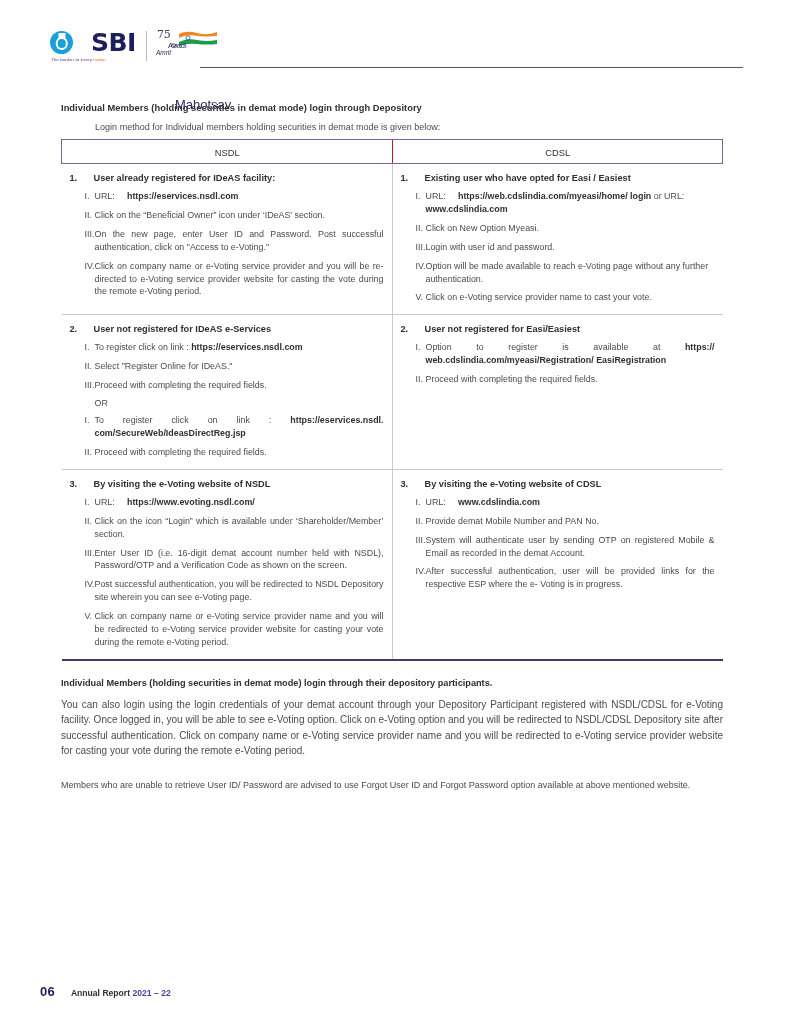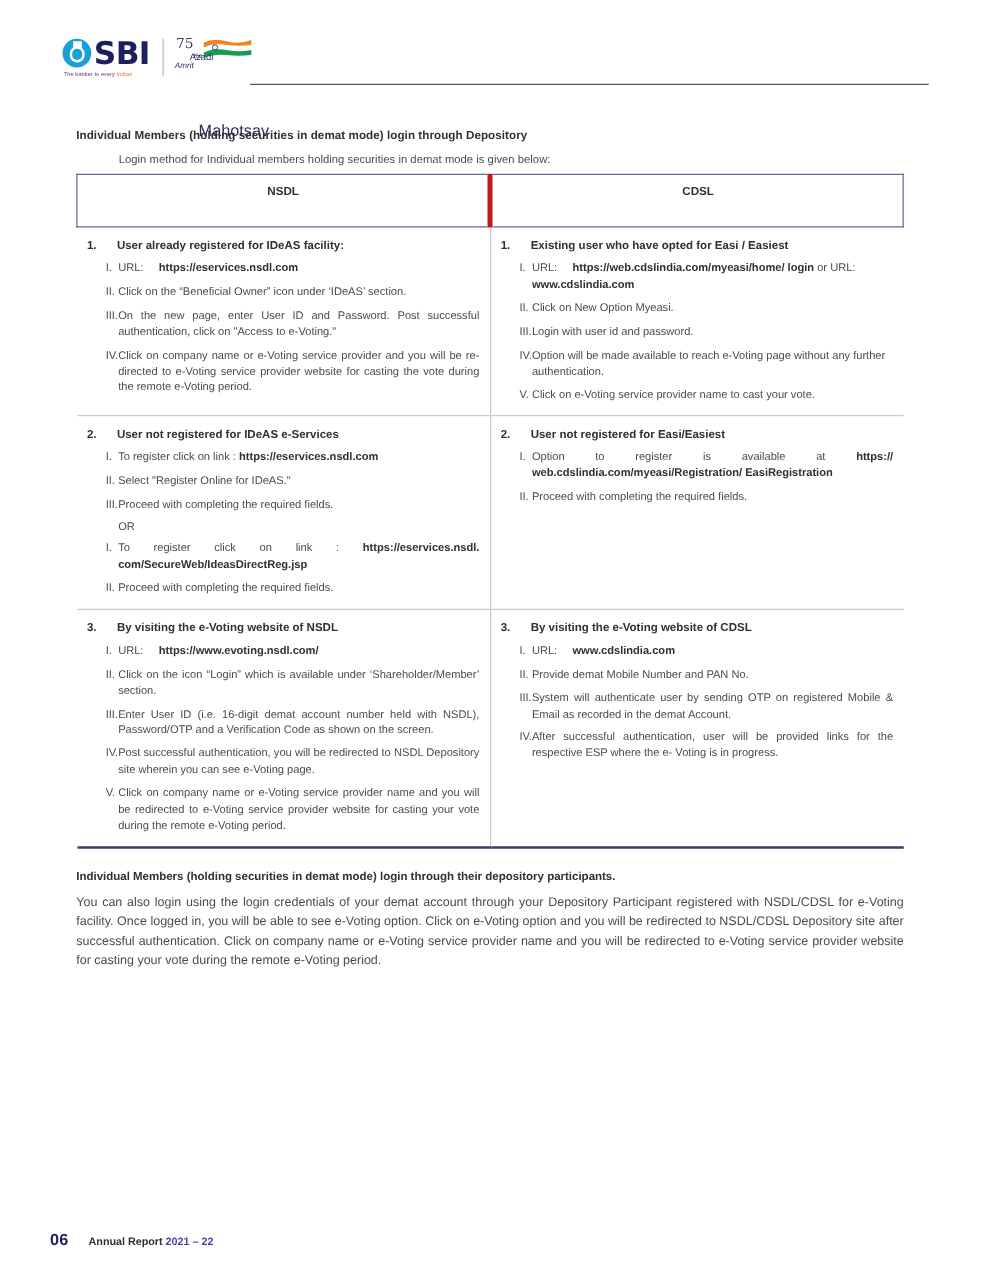--- a/index.html
+++ b/index.html
@@ -32,21 +32,21 @@
     height: 40px;
   }
   .sbi-logo {
     display: flex;
     flex-direction: column;
     align-items: flex-start;
   }
   .sbi-row {
     display: flex;
     align-items: center;
-    gap: 2px;
+    gap: 18px;
   }
   .sbi-mark {
     width: 23px; height: 23px;
     border-radius: 50%;
     background: #1aa0d8;
     position: relative;
   }
   .sbi-mark::before {
     content: "";
     position: absolute;
@@ -165,29 +165,29 @@
   }
 
   
   .tbl {
     width: 662px;
     border-collapse: collapse;
     table-layout: fixed;
   }
   .tbl-head-cell {
     border: 1px solid #76609e;
-    padding: 6px 7px 22px 8px;
+    padding: 6px 7px 4px 8px;
     font-size: 9.3px;
-    font-weight: bold;
+    font-weight: normal;
     color: #2f2f38;
     vertical-align: middle;
     height: 13px;
   }
   .tbl-head-cell.left  { border-right: none; }
-  .tbl-head-cell.right { border-left: 4px solid #b91c1c; }
+  .tbl-head-cell.right { border-left: 1px solid #b91c1c; }
   .body-cell {
     vertical-align: top;
     padding: 9px 8px 10px 8px;
     border-bottom: 1px solid #c9c9cf;
   }
   .body-cell.left {
     border-right: 1px solid #c9c9cf;
   }
   tr.last-row .body-cell {
     border-bottom: 2px solid #3f3a6e;
@@ -494,20 +494,21 @@
         </tr>
       </tbody>
   </table>
 
   <div class="after">
     <div class="after-title">Individual Members (holding securities in demat mode) login through their depository participants.</div>
     <div class="after-body">You can also login using the login credentials of your demat account through your Depository Participant registered with NSDL/CDSL for e-Voting facility. Once logged in, you will be able to see e-Voting option. Click on e-Voting option and you will be redirected to NSDL/CDSL Depository site after successful authentication. Click on company name or e-Voting service provider name and you will be redirected to e-Voting service provider website for casting your vote during the remote e-Voting period.</div>
   </div>
 
   <div class="note-wrap">
+    <div class="note-body">Members who are unable to retrieve User ID/ Password are advised to use Forgot User ID and Forgot Password option available at above mentioned website.</div>
   </div>
 
 </div>
 
 <div class="page-footer">
   <span class="pg-num">06</span>
   <span class="pg-label"><span>Annual Report </span><span class="pg-year">2021 – 22</span></span>
 </div>
 
 </body></html>

